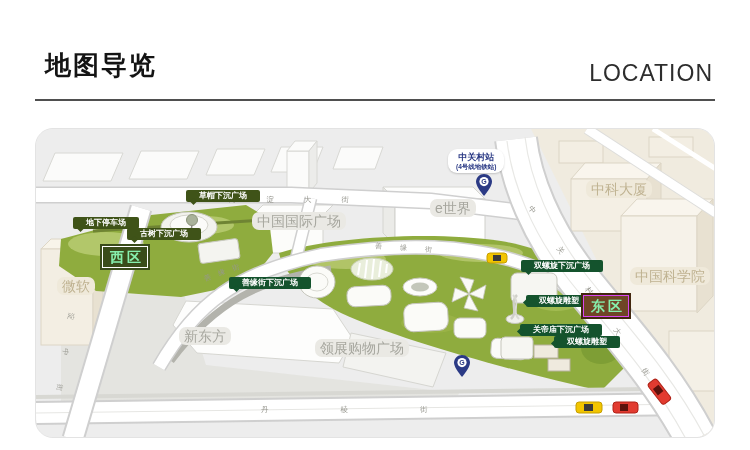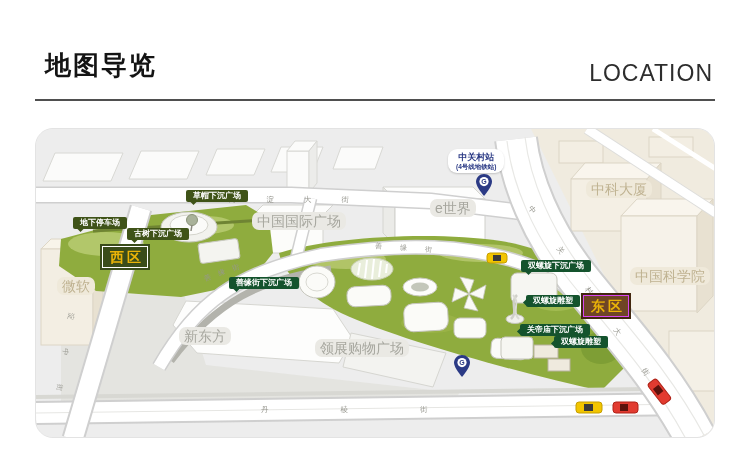--- a/index.html
+++ b/index.html
@@ -11,29 +11,29 @@
   .page-title{position:absolute;left:37px;top:44px;margin:8px;font-size:26px;font-weight:900;
     color:#141414;letter-spacing:2px;line-height:1;}
   .page-title-en{position:absolute;right:37px;top:62px;font-size:23px;color:#2d2d2d;
     letter-spacing:1px;line-height:1;}
   .header-rule{position:absolute;left:35px;top:99px;width:680px;height:2px;background:#4f4f4f;}
   
   .panel{position:absolute;left:35px;top:128px;width:680px;height:310px;border-radius:18px;
     background:#ededed;overflow:hidden;border:1px solid #e3e3e3;box-sizing:border-box;}
   .panel svg{position:absolute;left:0;top:0;font-family:inherit;}
   
-  .lbl{position:absolute;font-size:8px;font-weight:bold;color:#fff;padding:2px 7px;
+  .lbl{position:absolute;font-size:8px;font-weight:bold;color:#fff;padding:2px 13px;
     border-radius:2px;white-space:nowrap;line-height:1;z-index:5;}
   .lbl.green{background:#3f5318;}
   .lbl.brown{background:#14532d;}
   .lbl::after{content:"";position:absolute;left:5px;bottom:-2px;width:5px;height:5px;
     background:inherit;transform:rotate(45deg);z-index:-1;}
   .lbl.pl::after{left:-2px;bottom:2px;}
   
-  .zone{position:absolute;color:#eab308;font-weight:bold;font-size:14px;letter-spacing:3px;
+  .zone{position:absolute;color:#86efac;font-weight:bold;font-size:14px;letter-spacing:3px;
     line-height:1;padding:3px 3px 3px 7px;white-space:nowrap;z-index:6;}
   .zone.west{background:#3a4c1a;border:1px solid #ffffff;box-shadow:0 0 0 2px #3a4c1a;}
   .zone.east{background:#6f4526;border:1px solid #d946ef;box-shadow:0 0 0 2px #42270f;}
   
   .pill{position:absolute;font-size:14px;color:#a6a69e;background:#eae9e4;padding:2px 5px;
     border-radius:7px;white-space:nowrap;z-index:4;line-height:1;}
   .pill.beige{background:#efe9da;color:#bfb291;}
   
   .station{position:absolute;background:#ffffff;border-radius:9px;padding:3px 8px;
     text-align:center;z-index:6;box-shadow:0 1px 2px rgba(0,0,0,.18);white-space:nowrap;}

